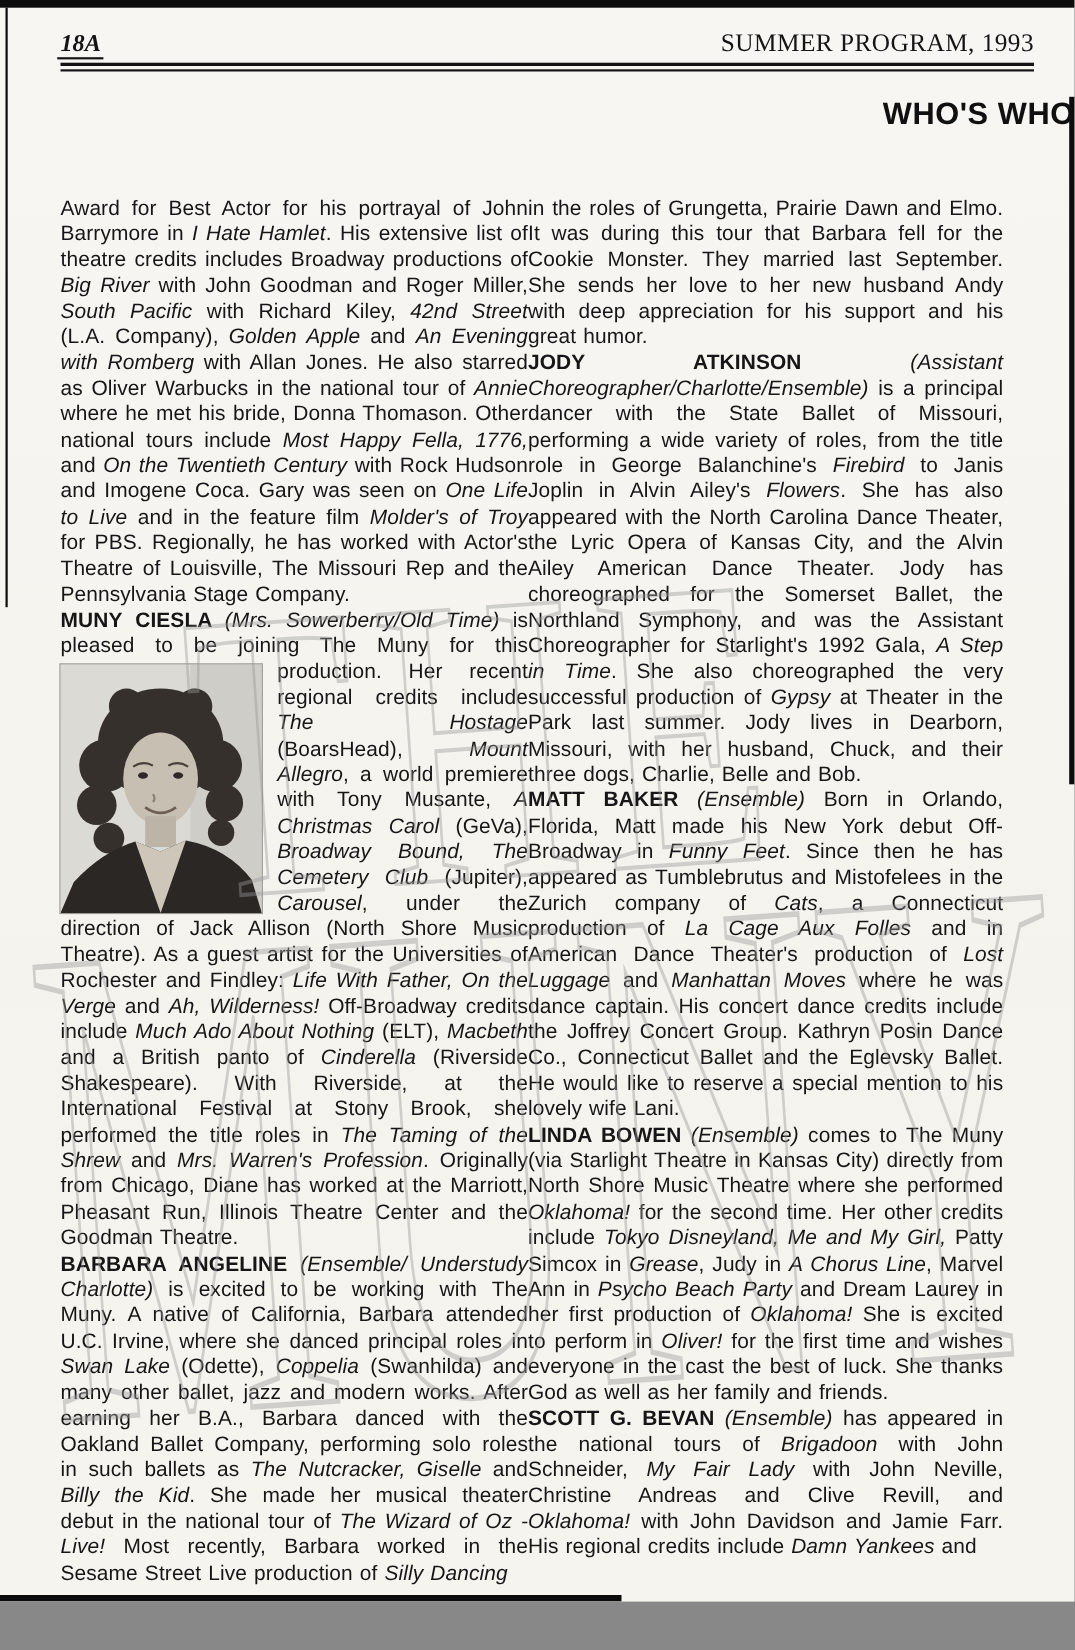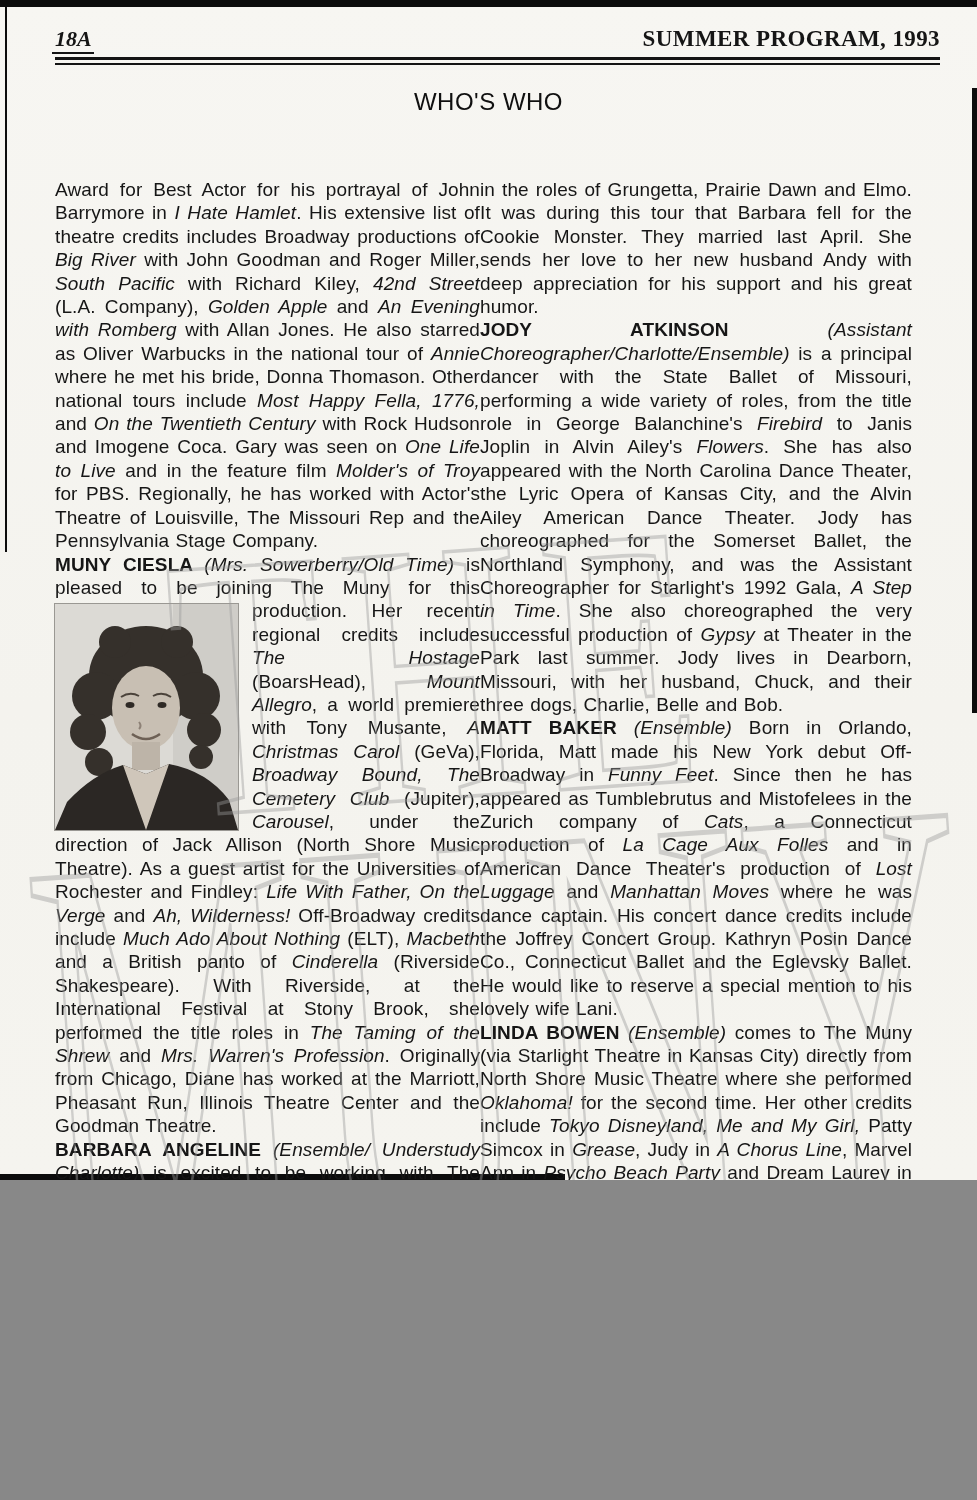--- a/index.html
+++ b/index.html
@@ -1,38 +1,38 @@
 <!DOCTYPE html>
 <html><head>
 <meta charset="utf-8">
 <style>
   html,body{margin:0;padding:0;}
   body{width:977px;height:1500px;overflow:hidden;background:#888;}
   .page{
-    position:relative;width:977px;height:1180px;
+    position:relative;width:977px;height:1456px;
     background:linear-gradient(180deg,#f7f6f2 0%,#f4f3ee 60%,#f5f4ef 100%);
     font-family:"Liberation Sans",sans-serif;color:#151515;overflow:hidden;
   }
   
   .edge{position:absolute;background:#0c0c0c;}
   .edge-top{left:0;top:0;width:977px;height:7px;}
   .edge-left{left:5px;top:7px;width:2px;height:545px;}
   .edge-right{right:0;top:88px;width:5px;height:625px;}
   .edge-bottom{left:0;bottom:0;width:565px;height:6px;}
   
   .pagehead{position:absolute;left:55px;top:26px;width:885px;display:flex;justify-content:space-between;align-items:baseline;}
   .pagenum{font-family:"Liberation Serif",serif;font-style:italic;font-weight:bold;font-size:22px;}
-  .issue{font-family:"Liberation Serif",serif;font-weight:700;font-size:23px;letter-spacing:.4px;}
+  .issue{font-family:"Liberation Serif",serif;font-weight:400;font-size:23px;letter-spacing:.4px;}
   .rule{position:absolute;background:#141414;}
   .rule-a{left:55px;top:57px;width:885px;height:3px;}
   .rule-b{left:55px;top:63px;width:885px;height:1.5px;}
   .rule-c{left:52px;top:52px;width:42px;height:2px;}
   
-  .title{position:absolute;left:0;top:88px;width:977px;margin:0;text-align:center;
-    font-size:24px;font-weight:normal;letter-spacing:.5px;color:#101010;}
+  .title{position:absolute;left:0;top:88px;width:977px;margin:0;text-align:right;
+    font-size:28px;font-weight:bold;letter-spacing:.5px;color:#101010;}
   
   .columns{position:absolute;left:55px;top:178px;width:885px;display:flex;}
   .col{font-size:19px;line-height:23.4px;letter-spacing:.1px;word-spacing:1px;text-align:justify;color:#161616;}
   #col-left{width:425px;}
   #col-right{width:432px;}
   p.bio{margin:0;}
   .s-i{font-style:italic;}
   .s-b{font-weight:bold;}
   
   .photo{float:left;width:183px;height:226px;margin:5px 14px 3px 0;display:block;
@@ -89,21 +89,21 @@
         <ellipse cx="107" cy="101" rx="4.5" ry="3" fill="#2e2925"></ellipse>
         <path d="M84 118 q3 4 0 7" stroke="#8d8176" stroke-width="2" fill="none"></path>
         <path d="M77 130 q14 10 28 0" stroke="#6d6055" stroke-width="2.5" fill="none"></path>
         <path d="M0 226 L12 198 Q38 170 68 161 L91 170 L114 160 Q152 167 174 196 L183 226 Z" fill="#2b2724"></path>
         <path d="M68 161 L91 226 L114 160 L91 170 Z" fill="#cfc6ba"></path>
       </svg>
     </span><span class="s-n">production.  Her recent regional credits include </span><span class="s-i">The Hostage</span><span class="s-n"> (BoarsHead), </span><span class="s-i">Mount Allegro</span><span class="s-n">, a world premiere with Tony Musante, </span><span class="s-i">A Christmas Carol</span><span class="s-n"> (GeVa), </span><span class="s-i">Broadway Bound, The Cemetery Club</span><span class="s-n"> (Jupiter), </span><span class="s-i">Carousel</span><span class="s-n">, under the direction of Jack Allison (North Shore Music Theatre). As a guest artist for the Universities of Rochester and Findley: </span><span class="s-i">Life With Father, On the Verge</span><span class="s-n"> and </span><span class="s-i">Ah, Wilderness!</span><span class="s-n">  Off-Broadway credits include </span><span class="s-i">Much Ado About Nothing</span><span class="s-n"> (ELT), </span><span class="s-i">Macbeth</span><span class="s-n"> and a British panto of </span><span class="s-i">Cinderella</span><span class="s-n"> (Riverside Shakespeare).  With Riverside, at the International Festival at Stony Brook, she performed the title roles in </span><span class="s-i">The Taming of the Shrew</span><span class="s-n"> and </span><span class="s-i">Mrs. Warren's Profession</span><span class="s-n">.  Originally from Chicago, Diane has worked at the Marriott, Pheasant Run, Illinois Theatre Center and the Goodman Theatre.</span></p>
         <p class="bio"><span class="s-b">BARBARA ANGELINE </span><span class="s-i">(Ensemble/ Understudy Charlotte)</span><span class="s-n"> is excited to be working with The Muny.  A native of California, Barbara attended U.C. Irvine, where she danced principal roles in </span><span class="s-i">Swan Lake</span><span class="s-n"> (Odette), </span><span class="s-i">Coppelia</span><span class="s-n"> (Swanhilda) and many other ballet, jazz and modern works.  After earning her B.A., Barbara danced with the Oakland Ballet Company, performing solo roles in such ballets as </span><span class="s-i">The Nutcracker, Giselle</span><span class="s-n"> and </span><span class="s-i">Billy the Kid</span><span class="s-n">.  She made her musical theater debut in the national tour of </span><span class="s-i">The Wizard of Oz - Live!</span><span class="s-n">  Most recently, Barbara worked in the Sesame Street Live production of </span><span class="s-i">Silly Dancing</span></p>
       </div>
     <div class="col" id="col-right">
-        <p class="bio"><span class="s-n">in the roles of Grungetta, Prairie Dawn and Elmo.  It was during this tour that Barbara fell for the Cookie Monster.  They married last April.  She sends her love to her new husband Andy with deep appreciation for his support and his great humor.</span></p>
+        <p class="bio"><span class="s-n">in the roles of Grungetta, Prairie Dawn and Elmo.  It was during this tour that Barbara fell for the Cookie Monster.  They married last September.  She sends her love to her new husband Andy with deep appreciation for his support and his great humor.</span></p>
         <p class="bio"><span class="s-b">JODY ATKINSON </span><span class="s-i">(Assistant Choreographer/Charlotte/Ensemble)</span><span class="s-n"> is a principal dancer with the State Ballet of Missouri, performing a wide variety of roles, from the title role in George Balanchine's </span><span class="s-i">Firebird</span><span class="s-n"> to Janis Joplin in Alvin Ailey's </span><span class="s-i">Flowers</span><span class="s-n">.  She has also appeared with the North Carolina Dance Theater, the Lyric Opera of Kansas City, and the Alvin Ailey American Dance Theater.  Jody has choreographed for the Somerset Ballet, the Northland Symphony, and was the Assistant Choreographer for Starlight's 1992 Gala, </span><span class="s-i">A Step in Time</span><span class="s-n">.  She also choreographed the very successful production of </span><span class="s-i">Gypsy</span><span class="s-n"> at Theater in the Park last summer.  Jody lives in Dearborn, Missouri, with her husband, Chuck, and their three dogs, Charlie, Belle and Bob.</span></p>
         <p class="bio"><span class="s-b">MATT BAKER </span><span class="s-i">(Ensemble)</span><span class="s-n"> Born in Orlando, Florida, Matt made his New York debut Off-Broadway in </span><span class="s-i">Funny Feet</span><span class="s-n">.  Since then he has appeared as Tumblebrutus and Mistofelees in the Zurich company of </span><span class="s-i">Cats</span><span class="s-n">, a Connecticut production of </span><span class="s-i">La Cage Aux Folles</span><span class="s-n"> and in American Dance Theater's production of </span><span class="s-i">Lost Luggage</span><span class="s-n"> and </span><span class="s-i">Manhattan Moves</span><span class="s-n"> where he was dance captain.  His concert dance credits include the Joffrey Concert Group. Kathryn Posin Dance Co., Connecticut Ballet and the Eglevsky Ballet.  He would like to reserve a special mention to his lovely wife Lani.</span></p>
         <p class="bio"><span class="s-b">LINDA BOWEN </span><span class="s-i">(Ensemble)</span><span class="s-n"> comes to The Muny (via Starlight Theatre in Kansas City) directly from North Shore Music Theatre where she performed </span><span class="s-i">Oklahoma!</span><span class="s-n"> for the second time.  Her other credits include </span><span class="s-i">Tokyo Disneyland, Me and My Girl,</span><span class="s-n"> Patty Simcox in </span><span class="s-i">Grease</span><span class="s-n">, Judy in </span><span class="s-i">A Chorus Line</span><span class="s-n">, Marvel Ann in </span><span class="s-i">Psycho Beach Party</span><span class="s-n"> and Dream Laurey in her first production of </span><span class="s-i">Oklahoma!</span><span class="s-n">  She is excited to perform in </span><span class="s-i">Oliver!</span><span class="s-n"> for the first time and wishes everyone in the cast the best of luck.  She thanks God as well as her family and friends.</span></p>
         <p class="bio"><span class="s-b">SCOTT G. BEVAN </span><span class="s-i">(Ensemble)</span><span class="s-n"> has appeared in the national tours of </span><span class="s-i">Brigadoon</span><span class="s-n"> with John Schneider, </span><span class="s-i">My Fair Lady</span><span class="s-n"> with John Neville, Christine Andreas and Clive Revill, and </span><span class="s-i">Oklahoma!</span><span class="s-n"> with John Davidson and Jamie Farr. His regional credits include </span><span class="s-i">Damn Yankees</span><span class="s-n"> and</span></p>
       </div>
   </main>
 
   <svg class="watermark" width="977" height="1500" viewBox="0 0 977 1500" aria-hidden="true">
     <g fill="none" stroke="#9a9a9a" stroke-width="2.4" opacity="0.42" font-family="Liberation Serif, serif" text-anchor="middle">
       <g transform="rotate(-4 490 900)">

